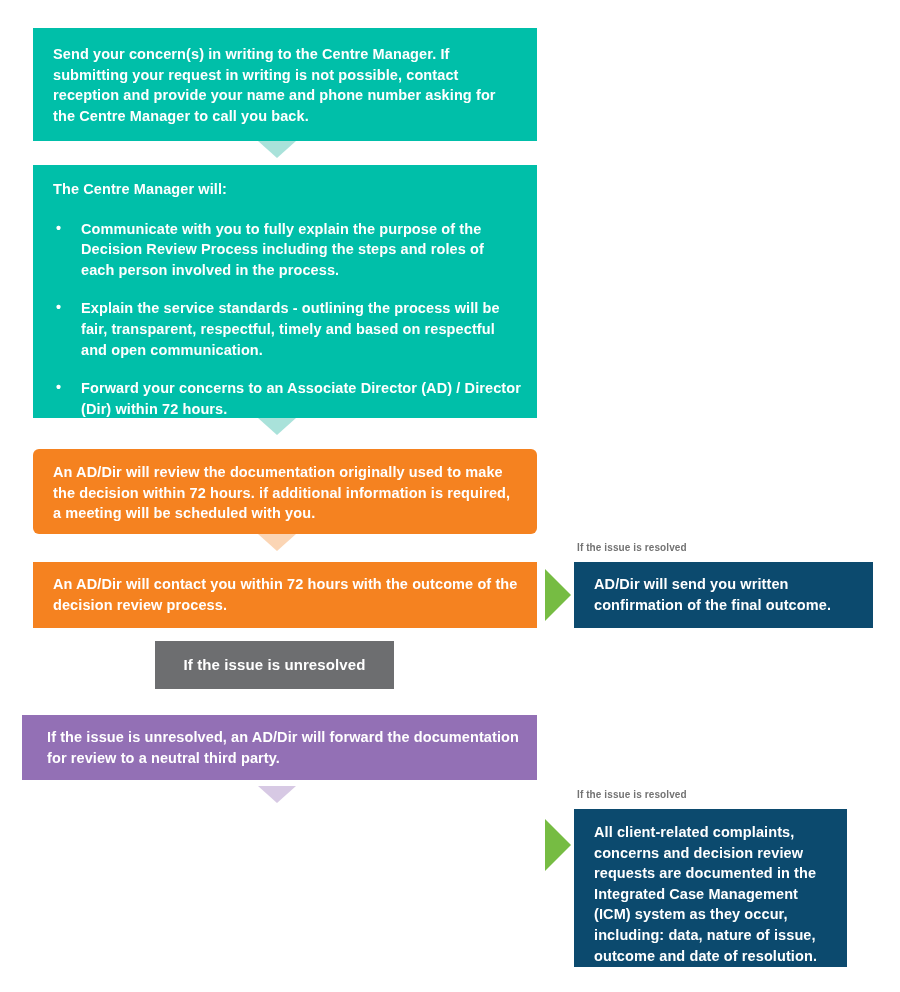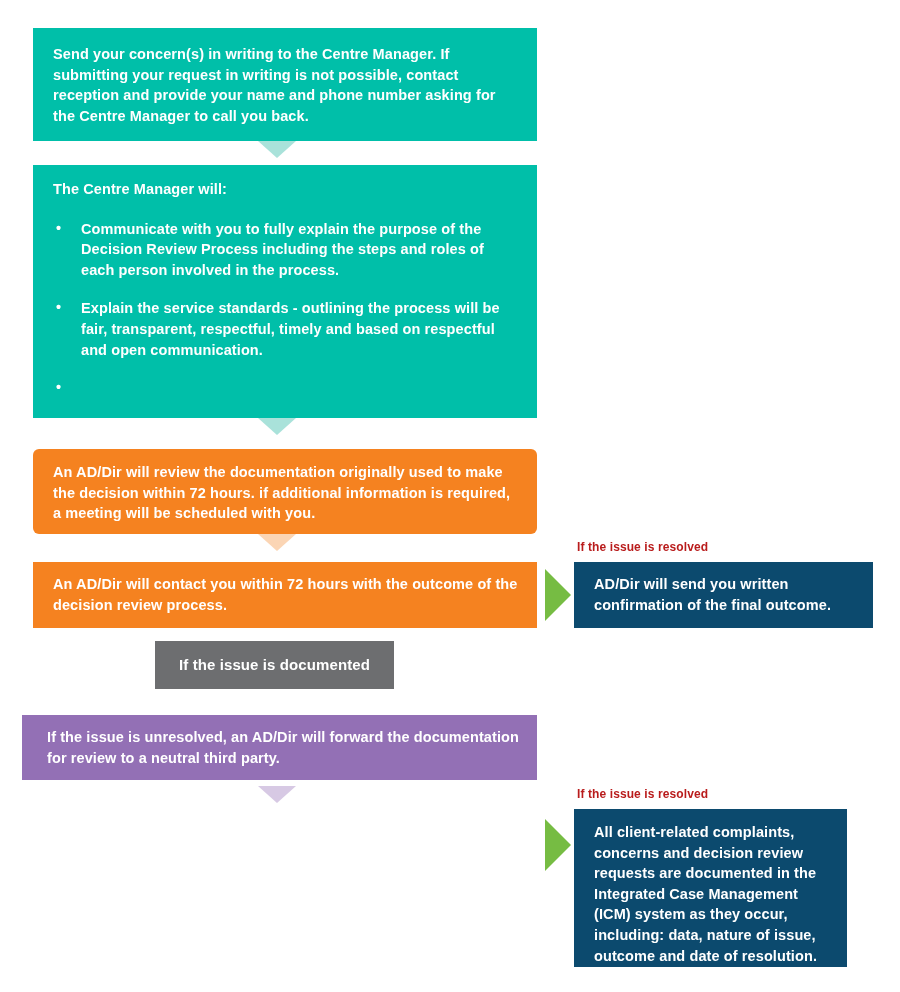--- a/index.html
+++ b/index.html
@@ -78,23 +78,23 @@
     position: absolute;
     width: 0;
     height: 0;
     border-top: 26px solid transparent;
     border-bottom: 26px solid transparent;
     border-left: 26px solid #76BC43;
   }
 
   .cap {
     position: absolute;
-    color: #b91c1c;
+    color: #737373;
     font-weight: bold;
-    font-size: 12px;
+    font-size: 10px;
     line-height: 19px;
     letter-spacing: 0.1px;
   }
 
   .gray-label {
     display: flex;
     align-items: center;
     justify-content: center;
     text-align: center;
     font-size: 15px;
@@ -121,20 +121,21 @@
         <li>
           <span class="bdot">•</span>
           <span>Communicate with you to fully explain the purpose of the Decision Review Process including the steps and roles of each person involved in the process.</span>
         </li>
         <li>
           <span class="bdot">•</span>
           <span>Explain the service standards - outlining the process will be fair, transparent, respectful, timely and based on respectful and open communication.</span>
         </li>
         <li>
           <span class="bdot">•</span>
+          <span>Forward your concerns to an Associate Director (AD) / Director (Dir) within 72 hours.</span>
         </li>
       </ul>
     </div>
   </div>
 
   <div class="arrow-down arrow-teal" style="left:258px; top:418px;"></div>
 
   <div class="box orange" style="left:33px; top:449px; width:504px; height:85px;border-radius:6px;">
     <div class="txt" style="top:13px;">An AD/Dir will review the documentation originally used to make the decision within 72 hours. if additional information is required, a meeting will be scheduled with you.</div>
   </div>
@@ -147,21 +148,21 @@
 
   <div class="arrow-right" style="left:545px; top:569px;"></div>
 
   <div class="cap" style="left:577px; top:538px;">If the issue is resolved</div>
 
   <div class="box green" style="left:574px; top:562px; width:299px; height:66px;">
     <div class="txt" style="top:12px; left:20px; right:20px;">AD/Dir will send you written confirmation of the final outcome.</div>
   </div>
 
   <div class="box gray gray-label" style="left:155px; top:641px; width:239px; height:48px;">
-    <span>If the issue is documented</span>
+    <span>If the issue is unresolved</span>
   </div>
 
   <div class="box purple" style="left:22px; top:715px; width:515px; height:65px;">
     <div class="txt" style="top:12px; left:25px; right:16px;">If the issue is unresolved, an AD/Dir will forward the documentation for review to a neutral third party.</div>
   </div>
 
   <div class="arrow-down arrow-purple" style="left:258px; top:786px;"></div>
 
 
   <div class="arrow-right" style="left:545px; top:819px;"></div>

